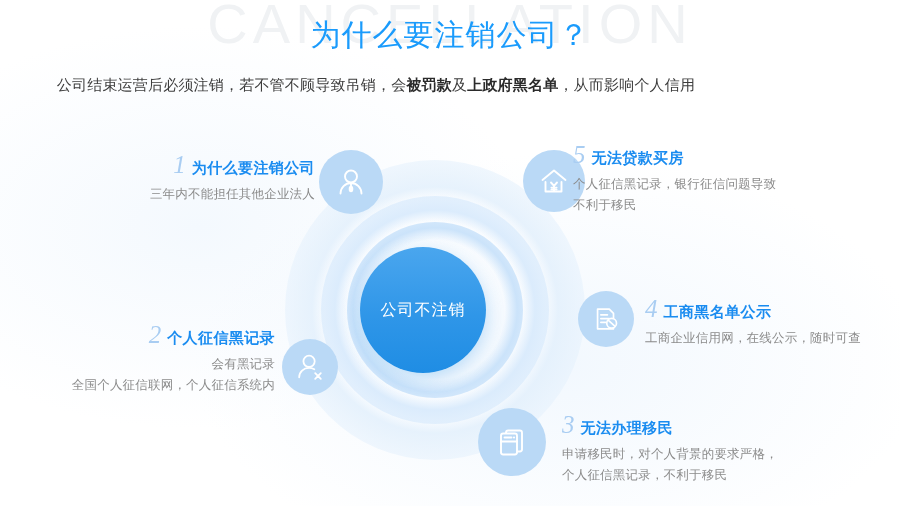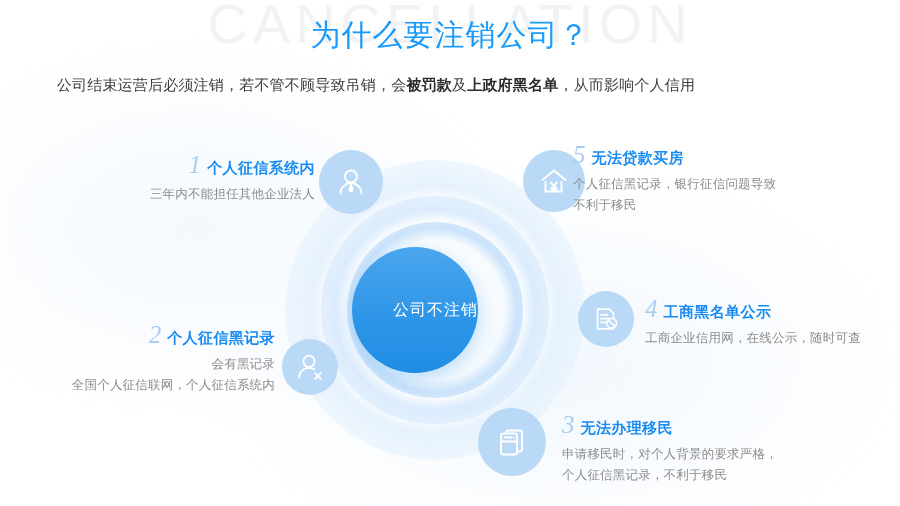--- a/index.html
+++ b/index.html
@@ -90,27 +90,27 @@
   .ring-inner {
     width: 176px; height: 176px;
     left: 347px; top: 222px;
     background: radial-gradient(circle, rgba(205,228,250,0) 56%, rgba(201,226,250,0.95) 66%, rgba(226,240,254,0.3) 95%, rgba(255,255,255,0) 100%);
   }
 
   
   .hub {
     position: absolute;
     width: 126px; height: 126px;
-    left: 352px; top: 247px;
+    left: 360px; top: 247px;
     border-radius: 50%;
     background: linear-gradient(180deg, #4aa6ee 0%, #2f96e8 55%, #1f8de4 100%);
     box-shadow: 0 6px 18px rgba(47,150,232,0.30);
     display: flex;
     flex-direction: column;
-    align-items: flex-end;
+    align-items: center;
     justify-content: center;
     gap: 2px;
   }
   .hub-line1 {
     color: #ffffff;
     font-size: 16px;
     letter-spacing: 1px;
     line-height: 1.1;
     font-weight: 500;
   }
@@ -197,21 +197,21 @@
       <svg width="34" height="34" viewBox="0 0 34 34" fill="none" stroke="#ffffff" stroke-width="1.9" stroke-linecap="round" stroke-linejoin="round">
         <circle cx="17" cy="11.5" r="6"></circle>
         <path d="M6.5 28.5c0-5.8 4.7-10.5 10.5-10.5s10.5 4.7 10.5 10.5"></path>
         <path d="M17 18.5v2.2"></path>
         <ellipse cx="17" cy="24" rx="2.3" ry="3.2" fill="#ffffff" stroke="none"></ellipse>
       </svg>
     </div>
     <div class="item-text" style="left:90px;top:152px;width:200px;">
       <div class="item-head">
         <span class="item-num">1</span>
-        <span class="item-title">个人征信系统内</span>
+        <span class="item-title">为什么要注销公司</span>
       </div>
       <div class="item-desc">
         <div>三年内不能担任其他企业法人</div>
       </div>
     </div>
   </div>
 
   <div class="item align-right">
     <div class="icon-circle" style="width:56px;height:56px;left:257px;top:339px;">
       <svg width="32" height="32" viewBox="0 0 34 34" fill="none" stroke="#ffffff" stroke-width="1.9" stroke-linecap="round" stroke-linejoin="round">

